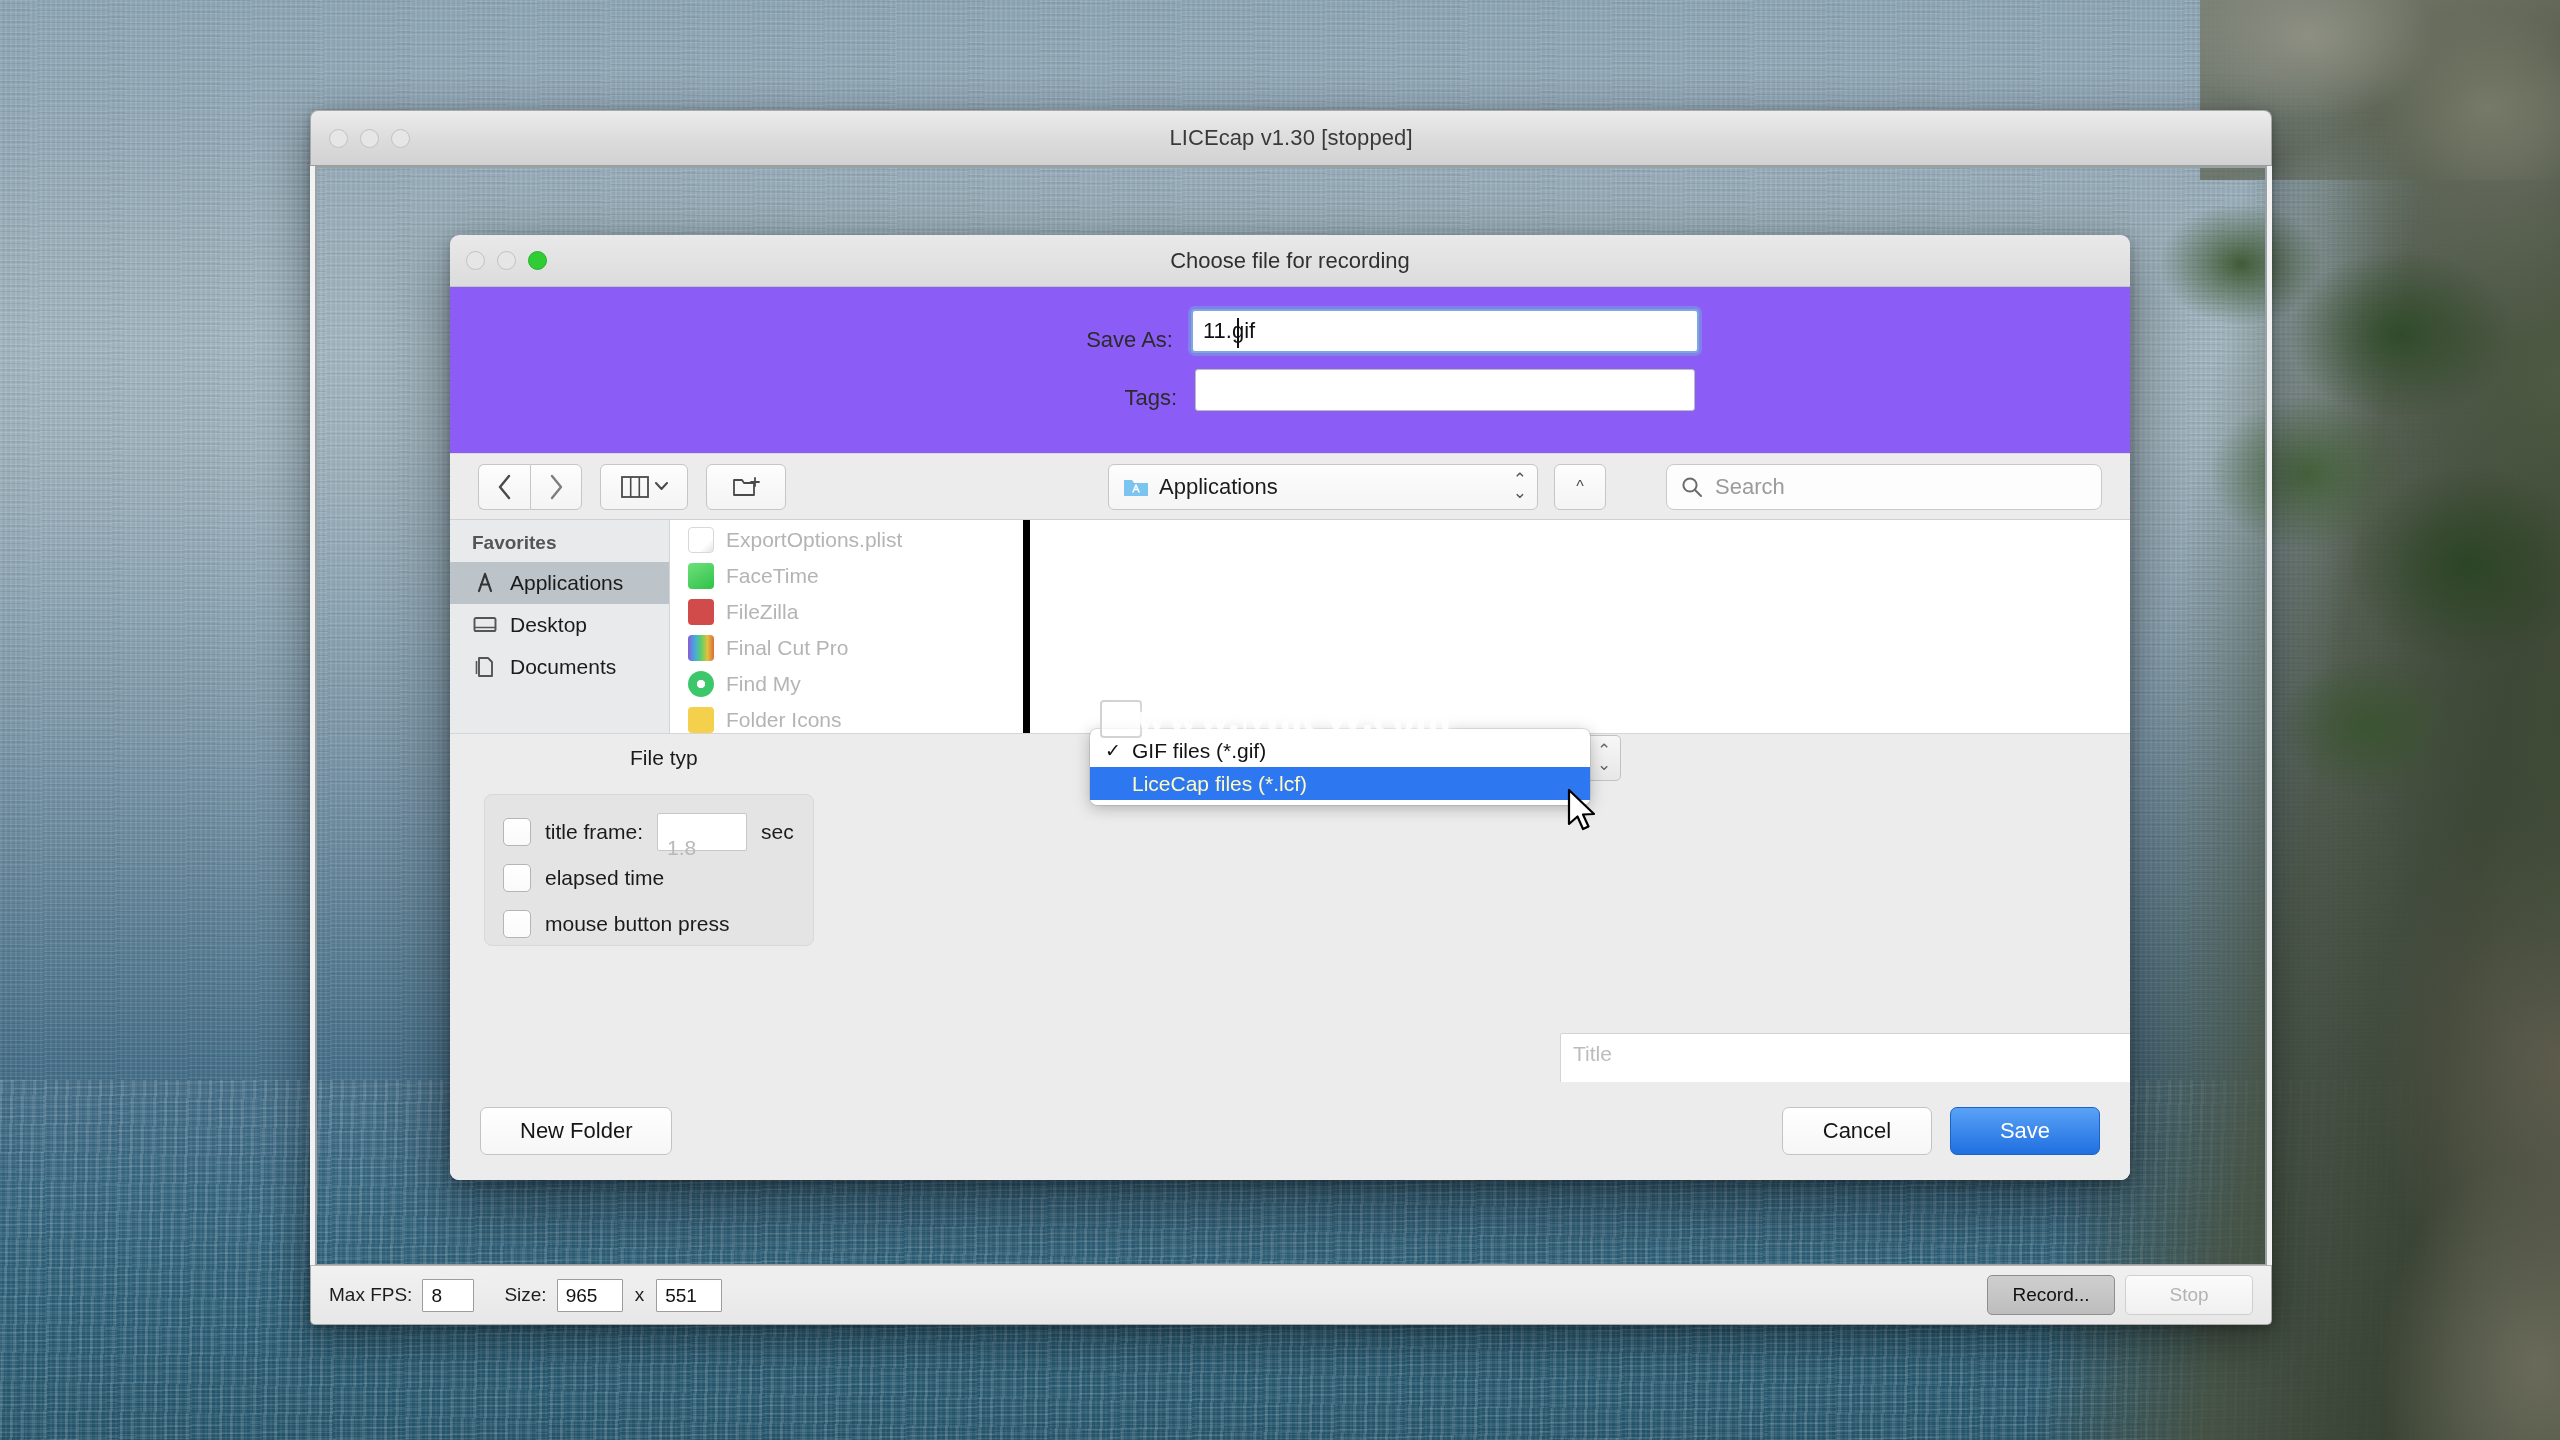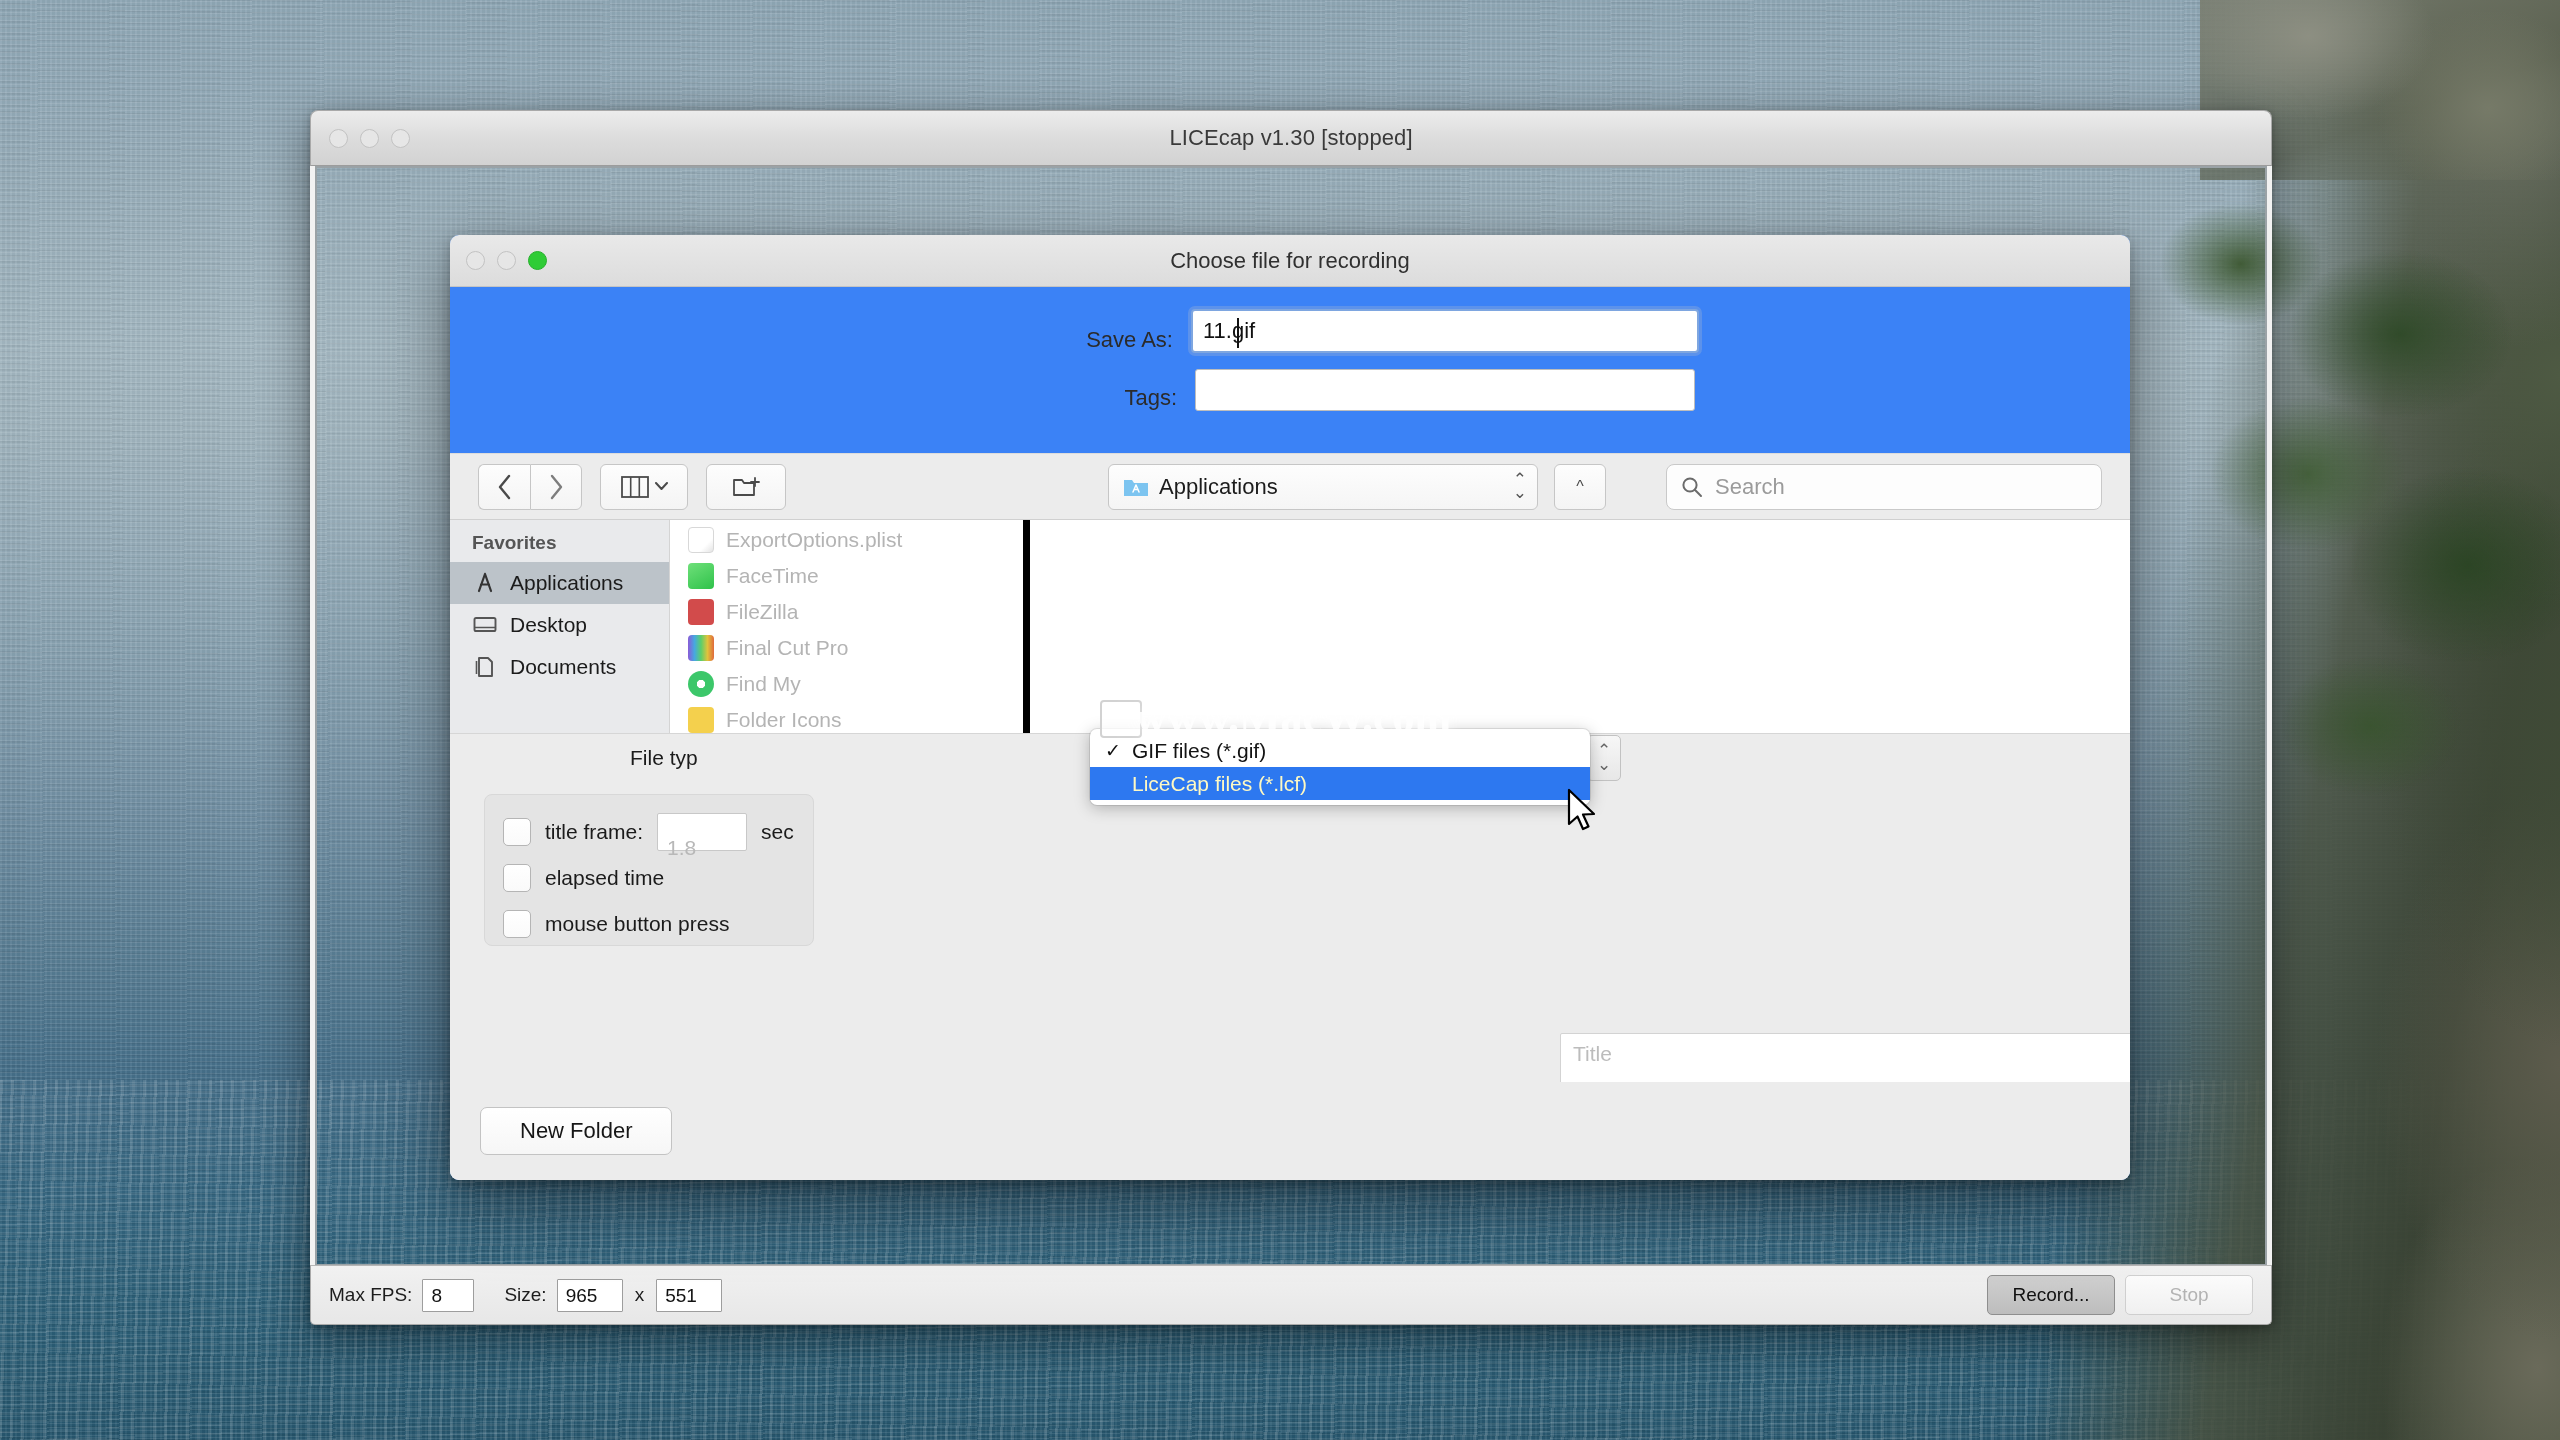--- a/index.html
+++ b/index.html
@@ -116,21 +116,21 @@
     height:40px; min-width:128px; padding:0 18px;
     border-radius:5px; font-size:19px;
     display:flex; align-items:center; justify-content:center;
   }
   #record-btn{ background:linear-gradient(180deg,#cfcfcf,#bdbdbd); border:1px solid #8e8e8e; color:#111; }
   #stop-btn{ background:linear-gradient(180deg,#fbfbfb,#f0f0f0); border:1px solid #cfcfcf; color:#b3b3b3; }
 
   
   #savedlg{
     position:absolute; left:450px; top:235px; width:1680px; height:945px;
-    background:#3b82f6;
+    background:#8b5cf6;
     border-radius:9px;
     box-shadow:0 24px 70px rgba(0,0,0,.45), 0 4px 14px rgba(0,0,0,.28);
     overflow:hidden;
   }
   #dlg-titlebar{
     height:52px; background:linear-gradient(180deg,#e9e9e9,#dcdcdc);
     border-bottom:1px solid #c4c4c4;
     display:flex; align-items:center; position:relative;
   }
   #dlg-titlebar .tl-group{ margin-left:16px; }
@@ -491,20 +491,24 @@
 
   <div id="title-textarea">Title</div>
 
   <div id="ctrl-alt-row">
     <span class="chk"></span>
     <span style="font-size:21px;color:#1b1b1b;">Control+Alt+P pauses recording</span>
   </div>
 
   <div id="dlg-footer">
     <div class="dbtn">New Folder</div>
+    <div id="footer-right">
+      <div class="dbtn" id="cancel-btn">Cancel</div>
+      <div class="dbtn" id="save-btn">Save</div>
+    </div>
   </div>
 </div>
 
 <div id="filetype-stepper">
   <span>⌃</span>
   <span>⌄</span>
 </div>
 
 <div id="dropdown">
   <div class="dd-item">

